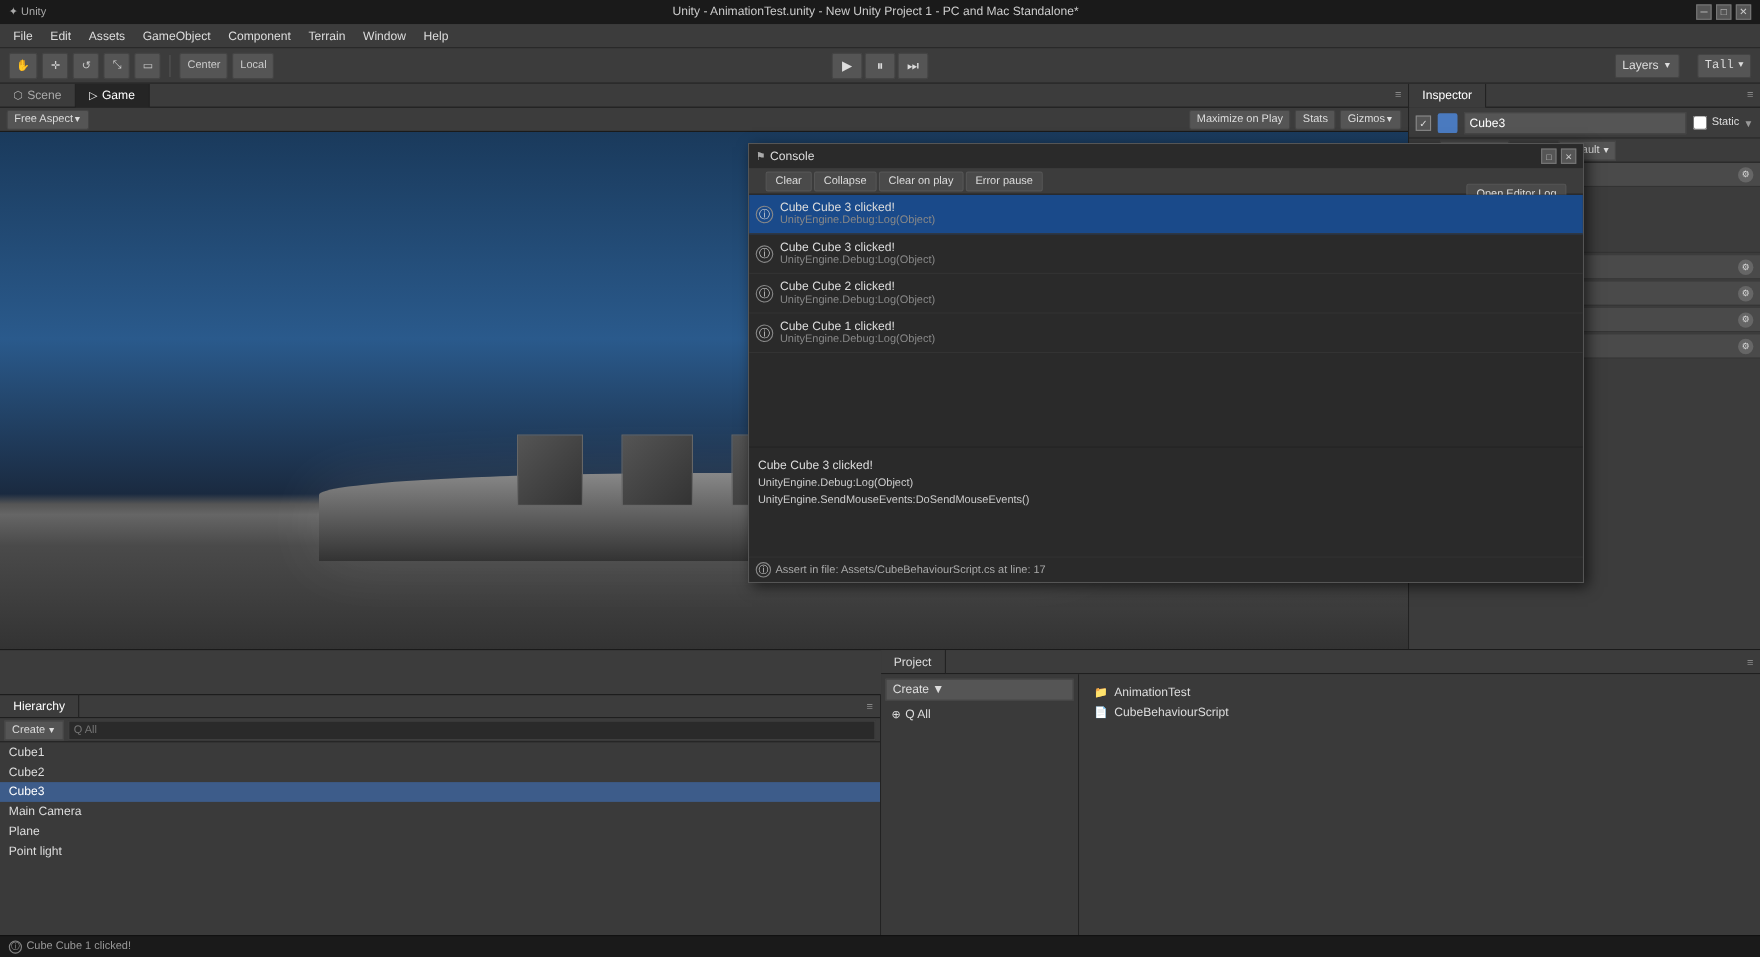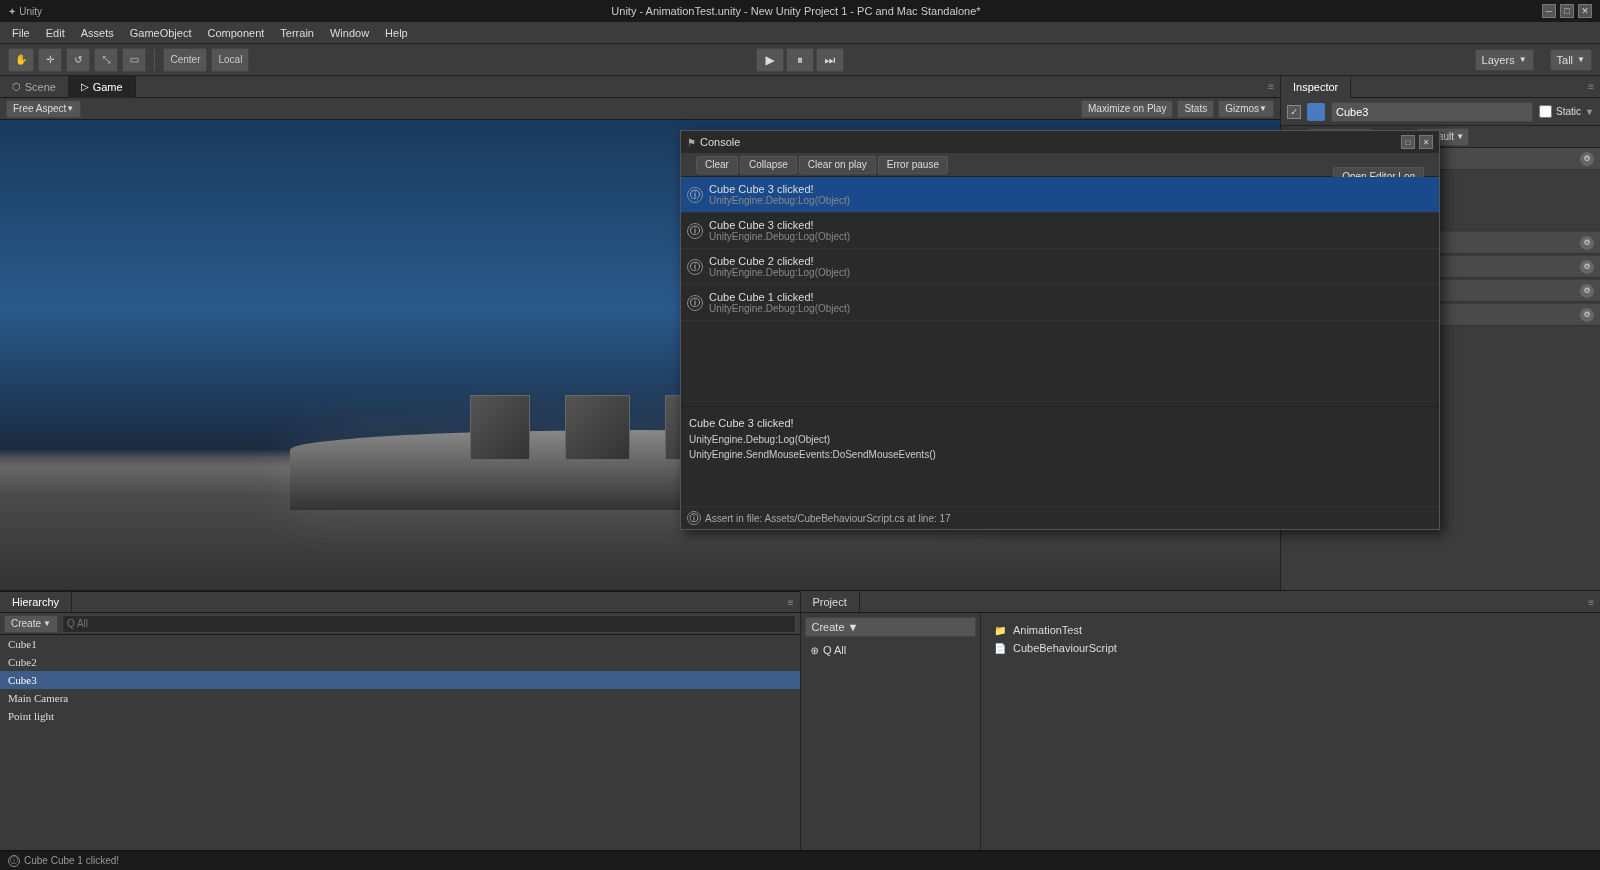--- a/index.html
+++ b/index.html
@@ -113,21 +113,21 @@
       display: flex; align-items: center; gap: 4px;
     }
     #layout-dropdown {
       height: 22px;
       background: #555;
       border: 1px solid #444;
       color: #ddd;
       padding: 0 6px;
       font-size: 11px;
       cursor: pointer;
-      display: flex; align-items: center; gap: 4px;
+      display: flex; align-items: center; gap: 4px; font-family: Liberation Mono, monospace;
     }
 
     
     #main-content {
       display: flex;
       height: calc(870px - 78px);
     }
 
     
     #viewport-tabs {
@@ -753,44 +753,45 @@
           <span class="insp-section-label">CubeBehaviourScript (Script)</span>
           <div class="insp-gear">⚙</div>
         </div>
       </div>
     </div>
 
   </div>
 
   <div id="bottom-section" style="height:260px; display:flex; border-top:1px solid #1a1a1a;">
 
-    <div id="hierarchy-section" style="width:848px; display:flex; flex-direction:column; background:#3c3c3c; border-right:1px solid #222;">
+    <div id="hierarchy-section" style="width:848px; display:flex; flex-direction:column; background:#3c3c3c; border-right:1px solid #222;margin-top:40px;">
 
       <div id="hierarchy-tab" style="height:22px; background:#3c3c3c; display:flex; align-items:center; border-bottom:1px solid #1a1a1a;">
         <div class="htab">
           <span>Hierarchy</span>
         </div>
         <div style="margin-left:auto; padding-right:6px;">
           <span style="color:#888; font-size:10px; cursor:pointer;">≡</span>
         </div>
       </div>
 
       <div id="hierarchy-toolbar" style="height:22px; background:#3c3c3c; display:flex; align-items:center; padding:0 4px; gap:4px; border-bottom:1px solid #1a1a1a;">
         <div class="h-create-btn">
           <span>Create</span>
           <span class="tiny-arrow">▼</span>
         </div>
         <input class="h-search" style="flex: 1 1 0%; height: 18px; background: rgb(42, 42, 42); border: 1px solid rgb(68, 68, 68); color: rgb(221, 221, 221); padding: 0px 4px; font-size: 10px;" placeholder="Q All">
       </div>
 
-      <div id="hierarchy-list" style="flex:1; background:#3a3a3a; overflow-y:auto;font-family:Liberation Serif, serif;">
+      <div id="hierarchy-list" style="flex:1; background:#3a3a3a; overflow-y:auto;">
         <div class="h-item">Cube1</div>
         <div class="h-item">Cube2</div>
         <div class="h-item selected">Cube3</div>
         <div class="h-item">Main Camera</div>
+        <div class="h-item">Plane</div>
         <div class="h-item">Point light</div>
       </div>
     </div>
 
     <div id="project-area" style="flex:1; background:#3a3a3a; display:flex; flex-direction:column;">
       <div id="project-tabs" style="height:22px; background:#3c3c3c; display:flex; align-items:center; border-bottom:1px solid #1a1a1a;">
         <div class="ptab">
           <span>Project</span>
         </div>
         <div style="margin-left:auto; padding-right:6px;">

